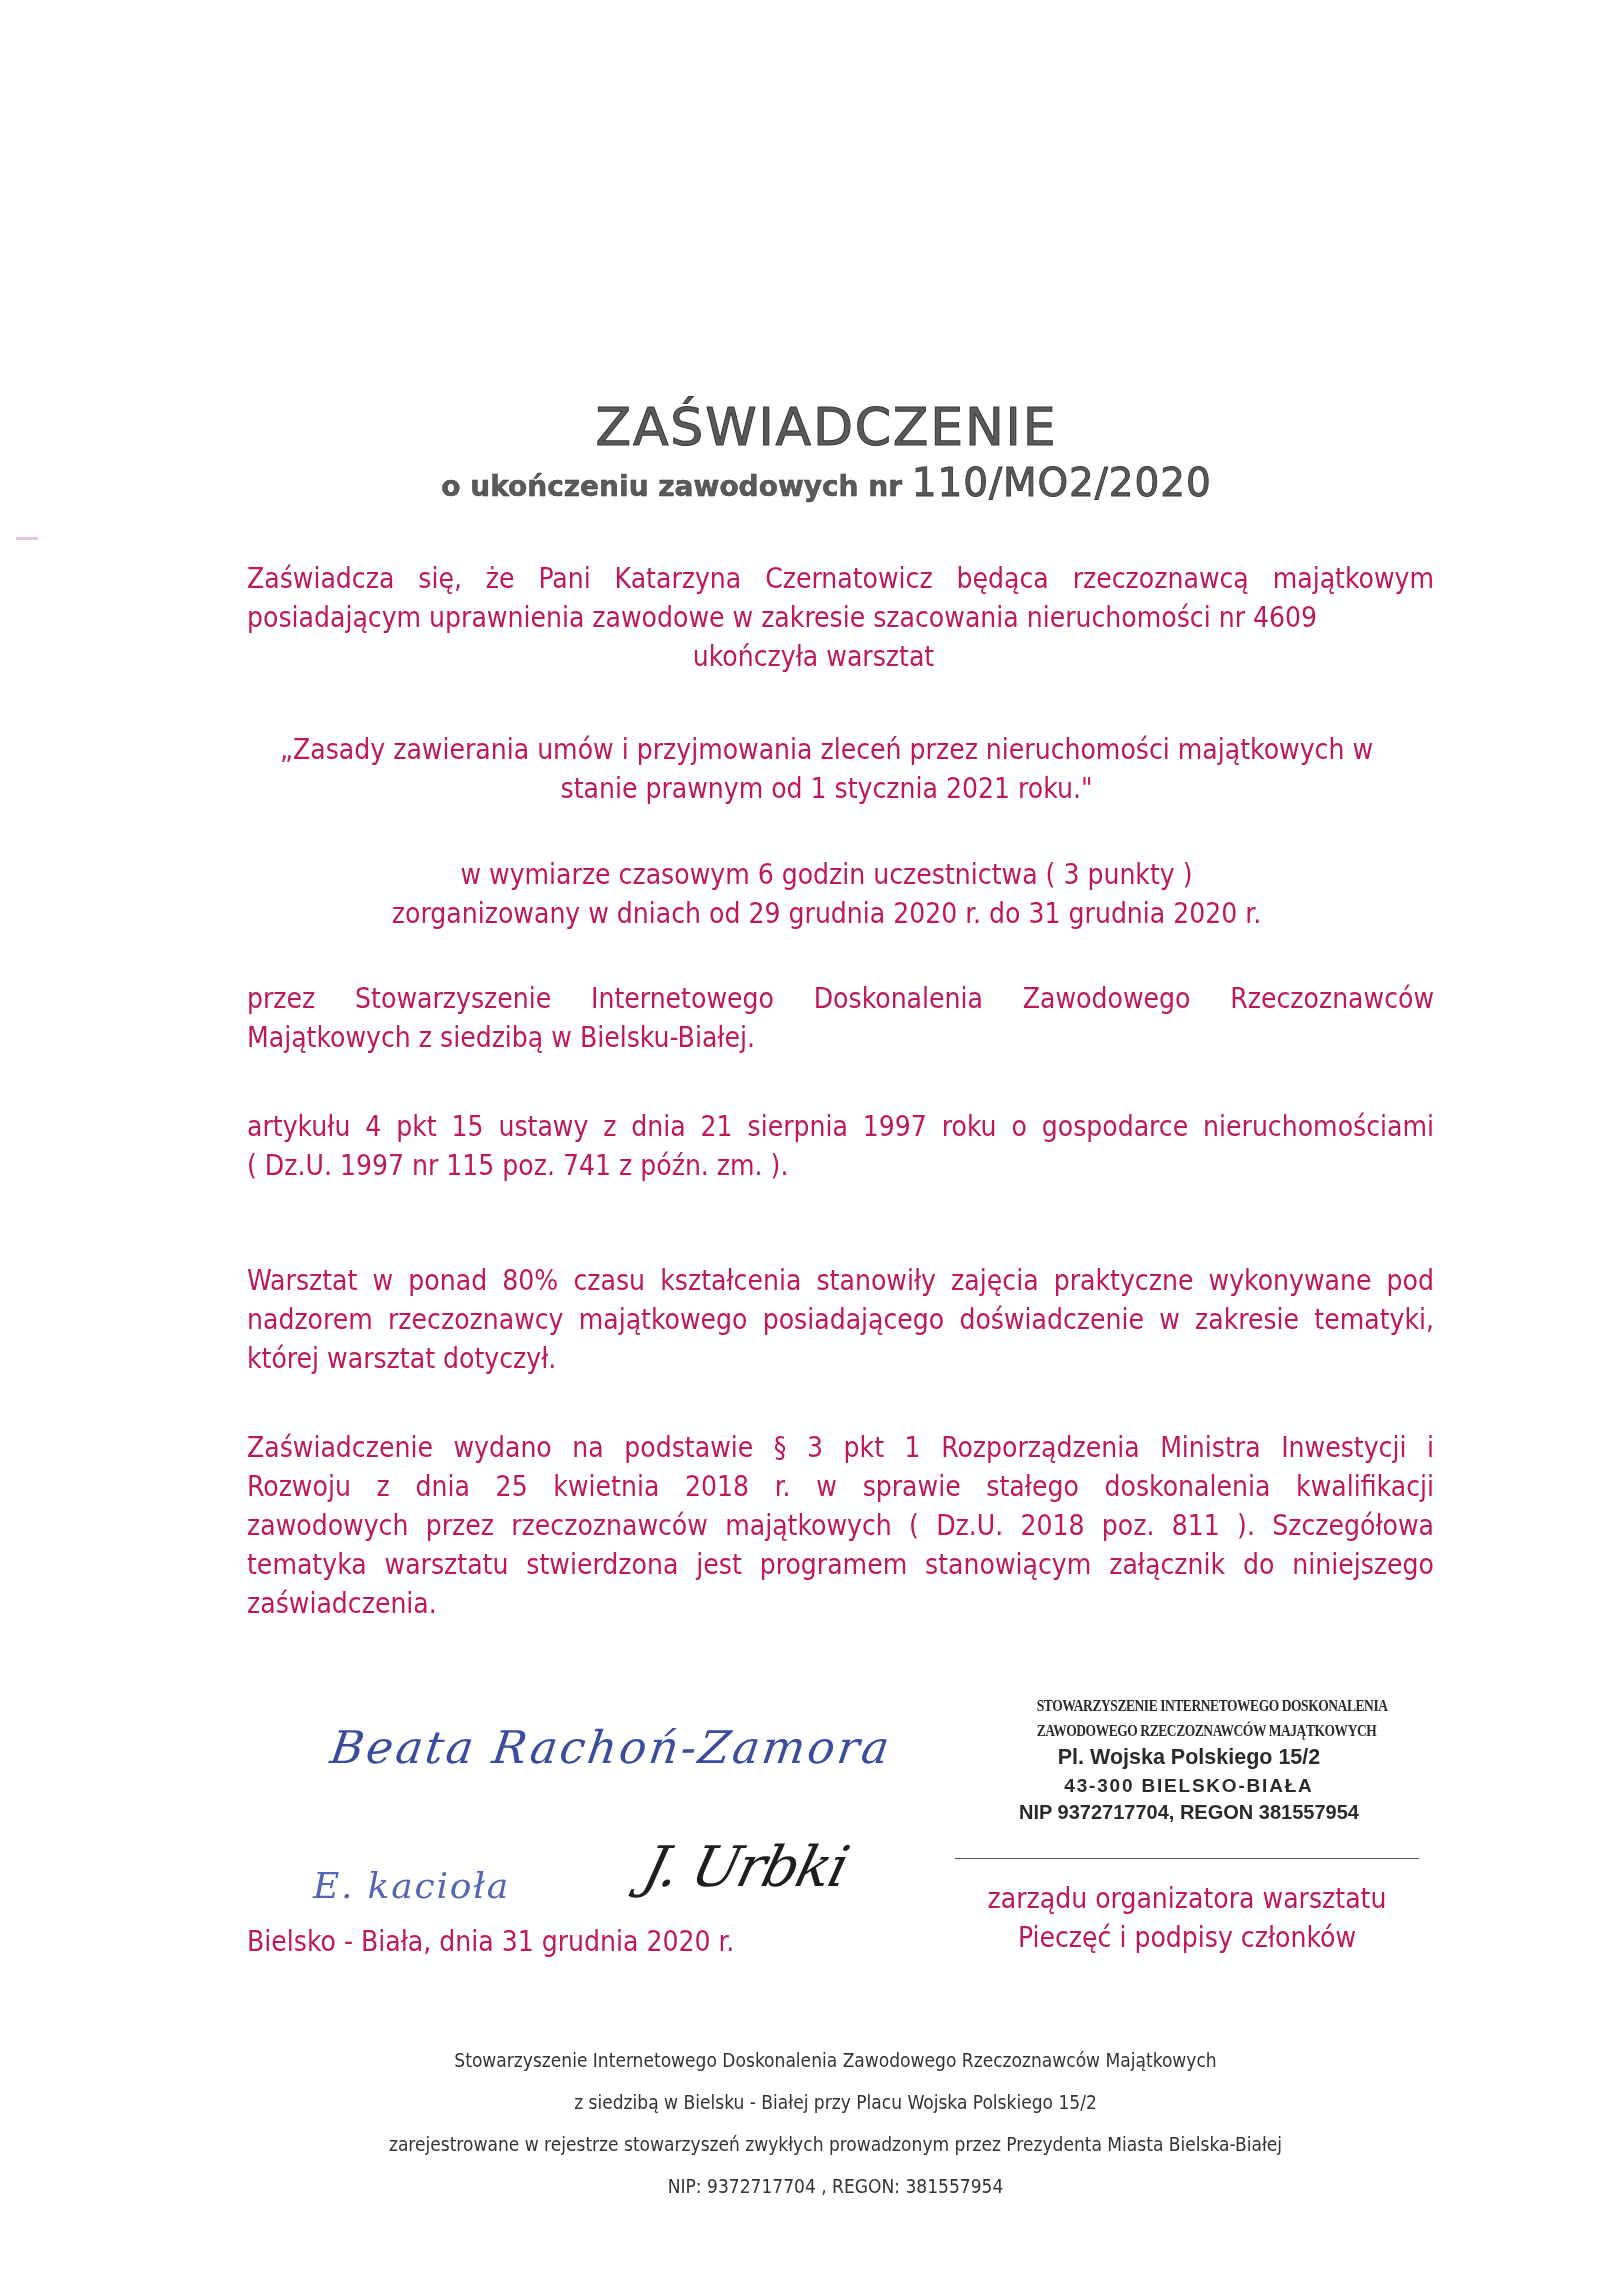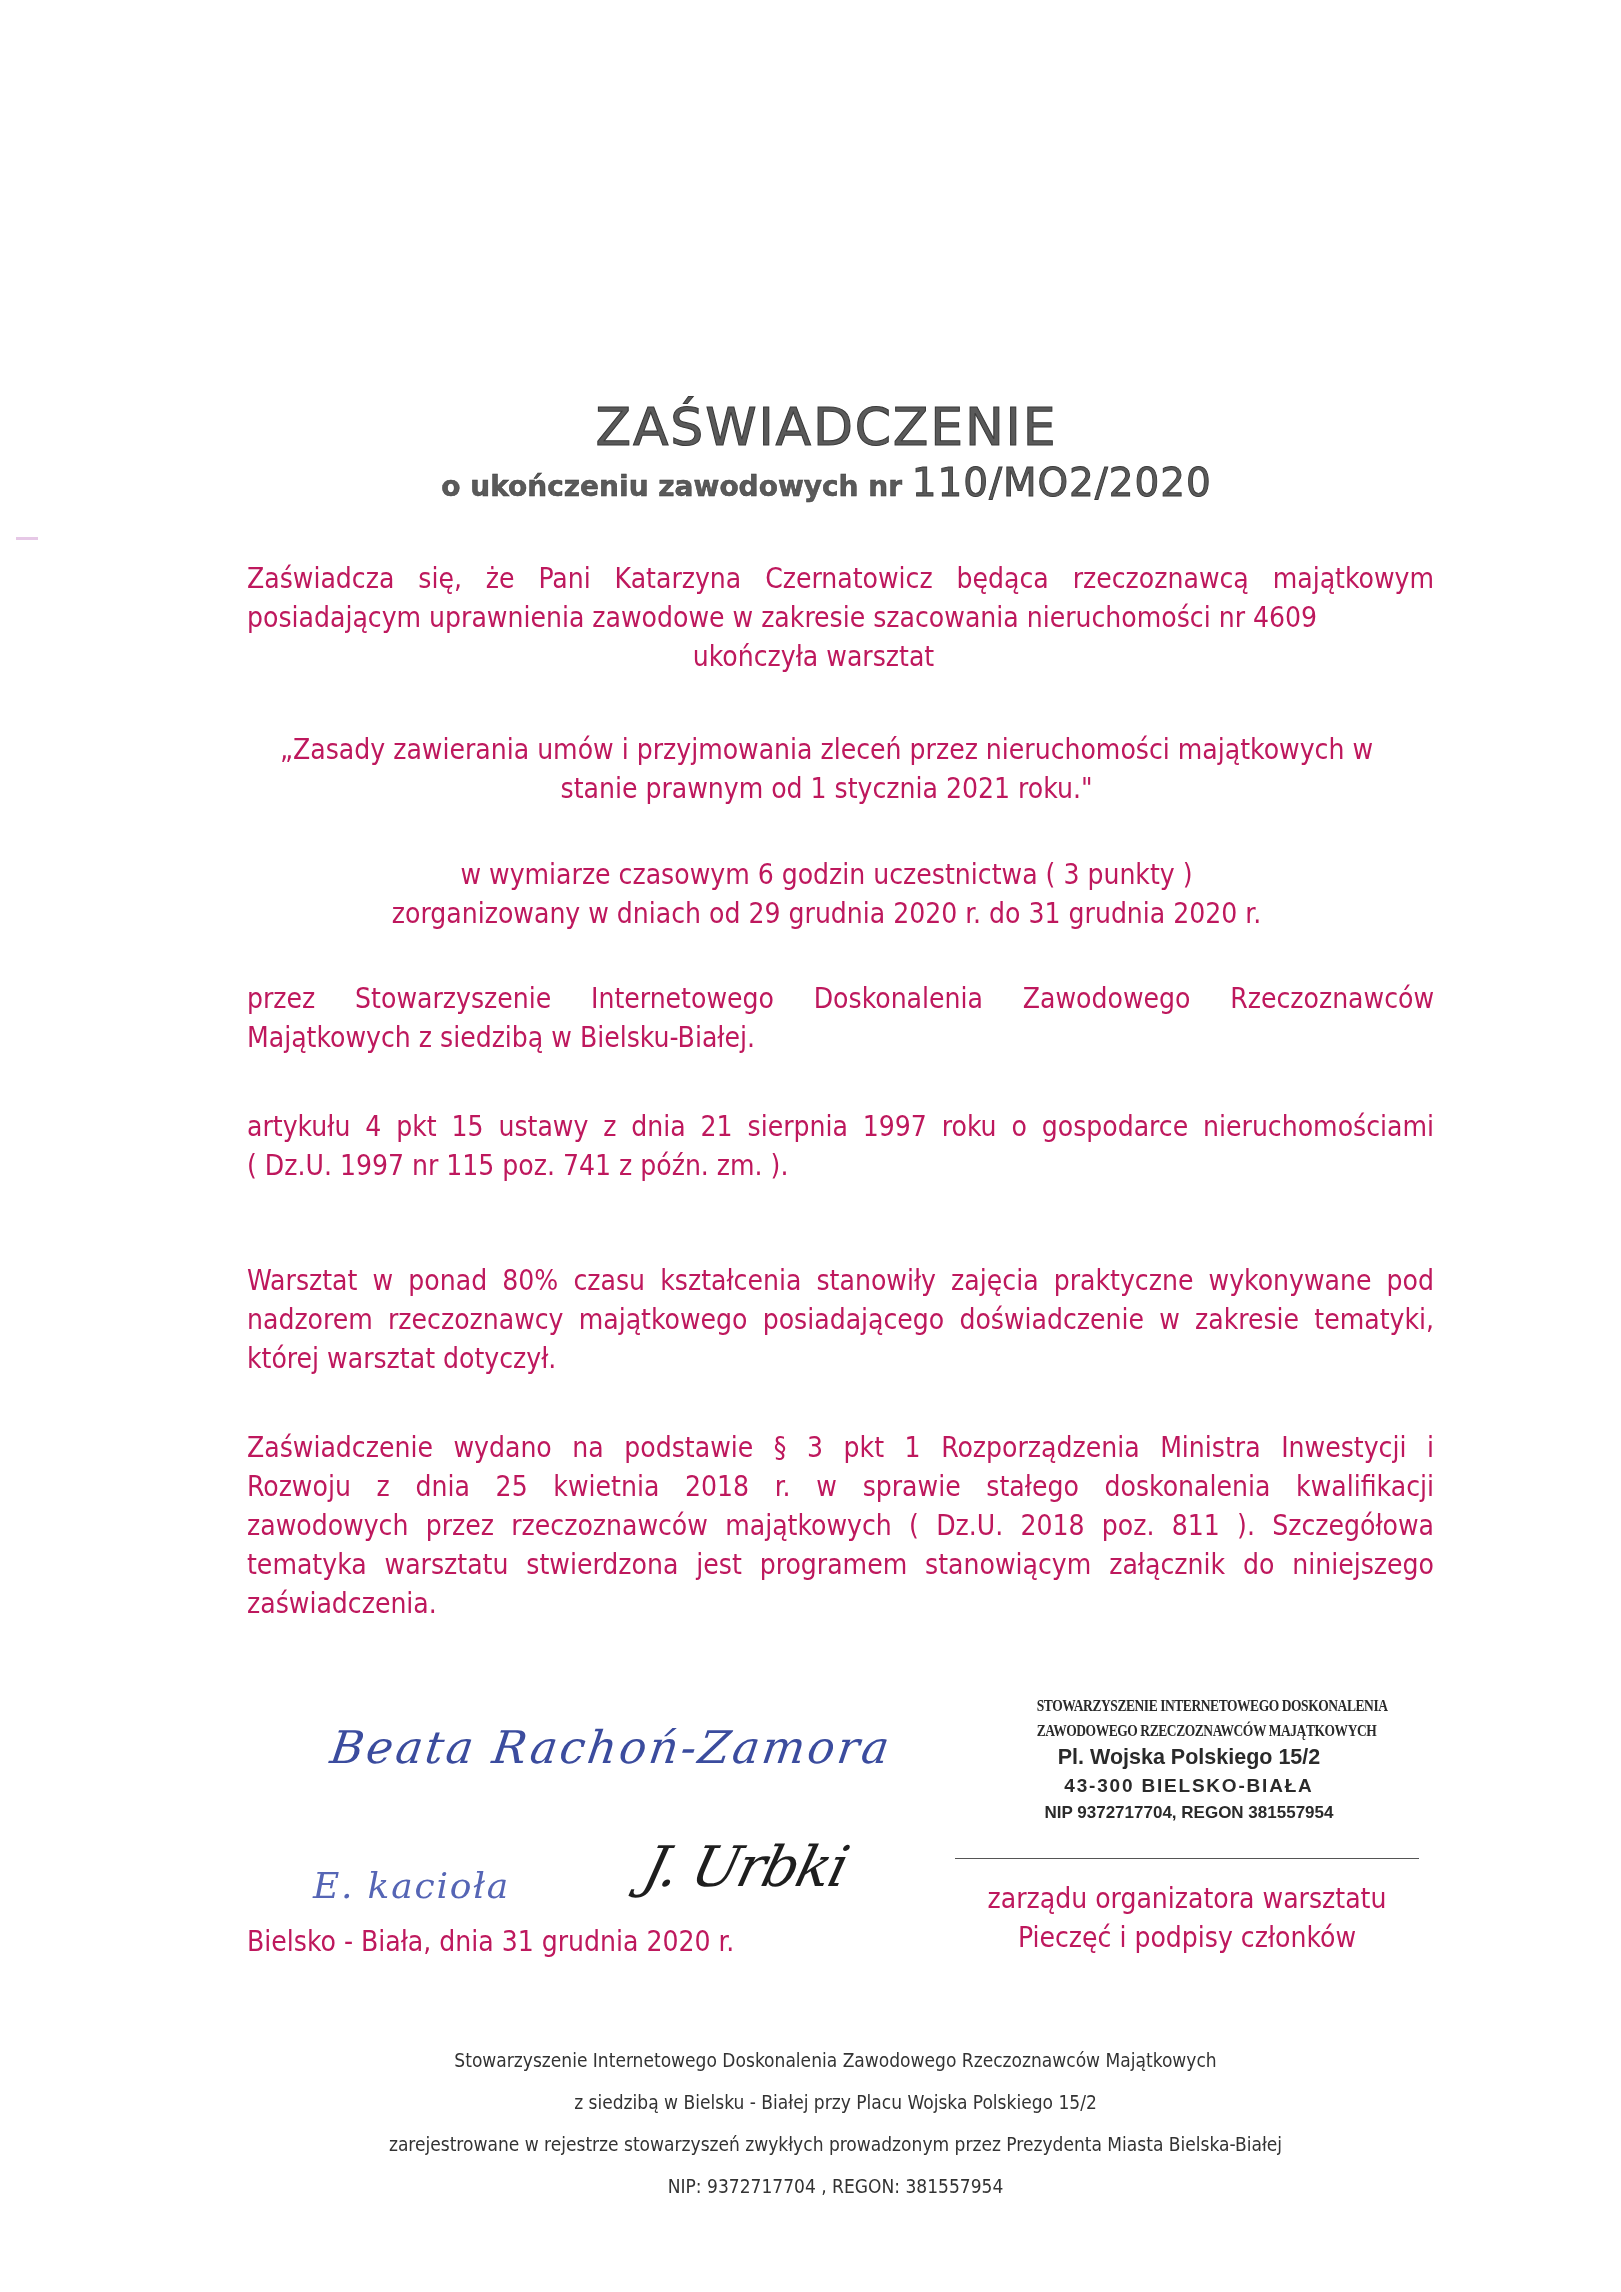--- a/index.html
+++ b/index.html
@@ -31,21 +31,21 @@
   .p4 { top: 979px; }
   .p5 { top: 1107px; }
   .p6 { top: 1261px; }
   .p7 { top: 1428px; }
 
   .stamp { position: absolute; left: 996px; top: 1693px; width: 354px; text-align: center; color: #2a2a2a; }
   .stamp .s1, .stamp .s2 { font-family: "Liberation Serif", serif; font-weight: bold; font-size: 15.7px;
                            letter-spacing: -0.5px; line-height: 25px; white-space: nowrap; text-transform: uppercase; transform: scaleX(0.86); }
   .stamp .s3 { font-family: "Liberation Sans", sans-serif; font-weight: bold; font-size: 21.5px; line-height: 29px; white-space: nowrap; }
   .stamp .s4 { font-family: "Liberation Sans", sans-serif; font-weight: bold; font-size: 19px; letter-spacing: 1.8px; line-height: 27px; white-space: nowrap; }
-  .stamp .s5 { font-family: "Liberation Sans", sans-serif; font-weight: bold; font-size: 17px; line-height: 27px; white-space: nowrap; }
+  .stamp .s5 { font-family: "Liberation Sans", sans-serif; font-weight: bold; font-size: 20px; line-height: 27px; white-space: nowrap; }
 
   .sig { position: absolute; font-family: "DejaVu Serif", serif; font-style: italic; white-space: nowrap; }
   .sig-beata { left: 315px; top: 1721px; font-size: 45px; color: #3b4c9e; letter-spacing: 2.7px; transform: skewX(-8deg); }
   .sig-e { left: 297px; top: 1865px; font-size: 36px; color: #5565b5; letter-spacing: 1.8px; }
   .sig-j { left: 629px; top: 1834px; font-size: 56px; color: #1e1e1e; transform: skewX(-14deg); letter-spacing: -1.8px; }
 
   .sign-line { position: absolute; left: 939px; top: 1858px; width: 464px; height: 0; border-top: 1.8px solid #555; }
   .sign-caption { position: absolute; left: 939px; width: 464px; top: 1879px; text-align: center; }
   .sign-caption .ln { display: block; white-space: nowrap; }
   .place-date { position: absolute; left: 231px; top: 1922px; }

